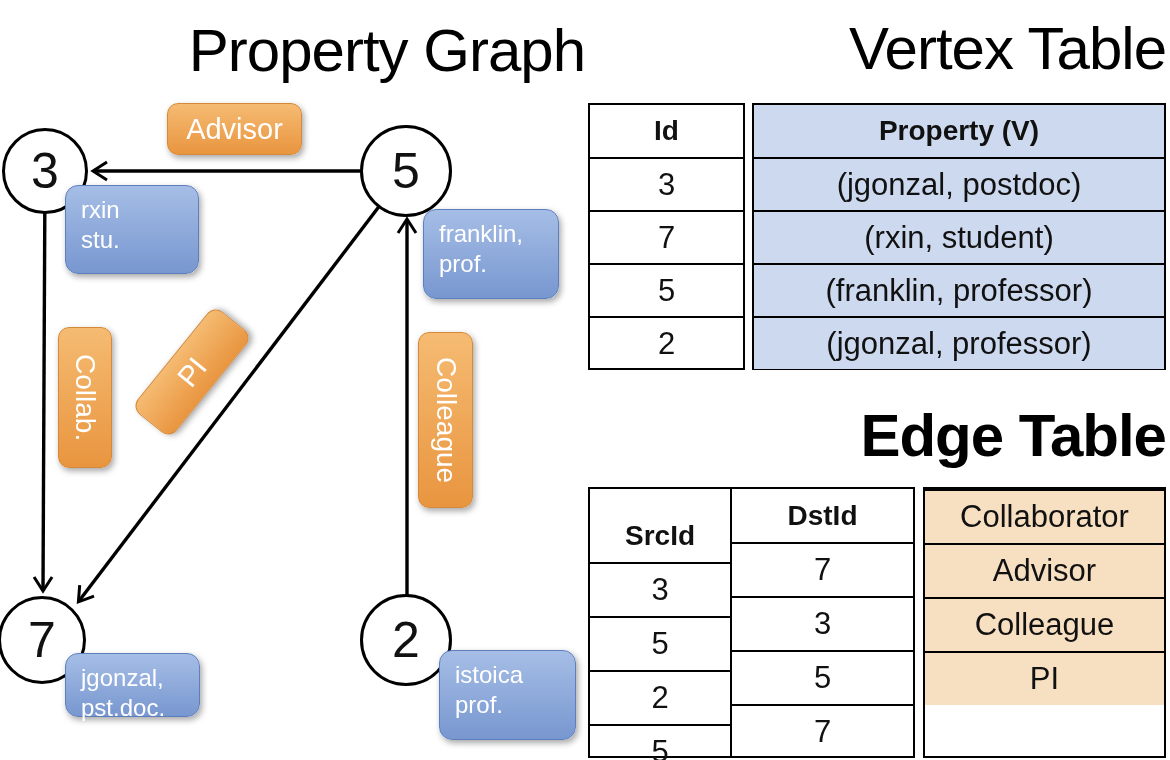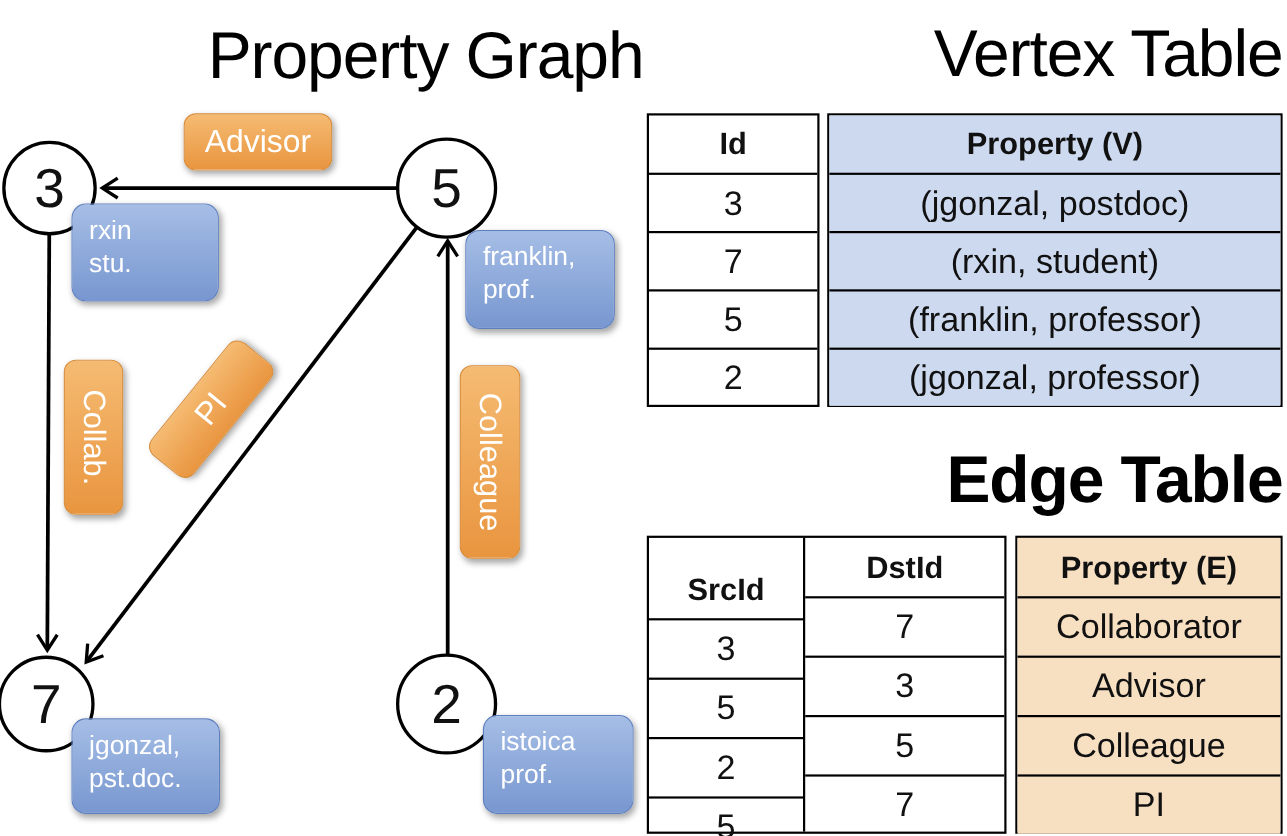--- a/index.html
+++ b/index.html
@@ -94,21 +94,21 @@
 <div class="obox vert" style="left:418px; top:332px; width:55px; height:176px; font-size:28px;">Colleague</div>
 
 <div class="bcard" style="left:65px; top:185px; width:134px; height:89px;">
   <div>rxin</div>
   <div>stu.</div>
 </div>
 <div class="bcard" style="left:423px; top:185px; width:136px; height:90px;margin-top:24px;">
   <div>franklin,</div>
   <div>prof.</div>
 </div>
-<div class="bcard" style="left:65px; top:653px; width:135px; height:87px;">
+<div class="bcard" style="left:65px; top:653px; width:135px; height:64px;">
   <div>jgonzal,</div>
   <div>pst.doc.</div>
 </div>
 <div class="bcard" style="left:423px; top:650px; width:137px; height:90px;margin-left:16px;">
   <div>istoica</div>
   <div>prof.</div>
 </div>
 
 <div class="big-title" style="left:588px; top:14px; width:578px;">Vertex Table</div>
 
@@ -139,18 +139,17 @@
   </div>
   <div class="subcol2" style="flex:1;">
     <div class="cell hdr first" style="height:53px;">DstId</div>
     <div class="cell" style="height:54px;">7</div>
     <div class="cell" style="height:54px;">3</div>
     <div class="cell" style="height:54px;">5</div>
     <div class="cell" style="height:54px;">7</div>
   </div>
 </div>
 <div class="tblpart" style="left:923px; top:487px; width:243px; height:271px;">
-  <div class="cell hdr first eprop" style="height:53px;">Property (E)</div>
   <div class="cell eprop" style="height:54px;">Collaborator</div>
   <div class="cell eprop" style="height:54px;">Advisor</div>
   <div class="cell eprop" style="height:54px;">Colleague</div>
   <div class="cell eprop" style="height:54px;">PI</div>
 </div>
 
 </body></html>

